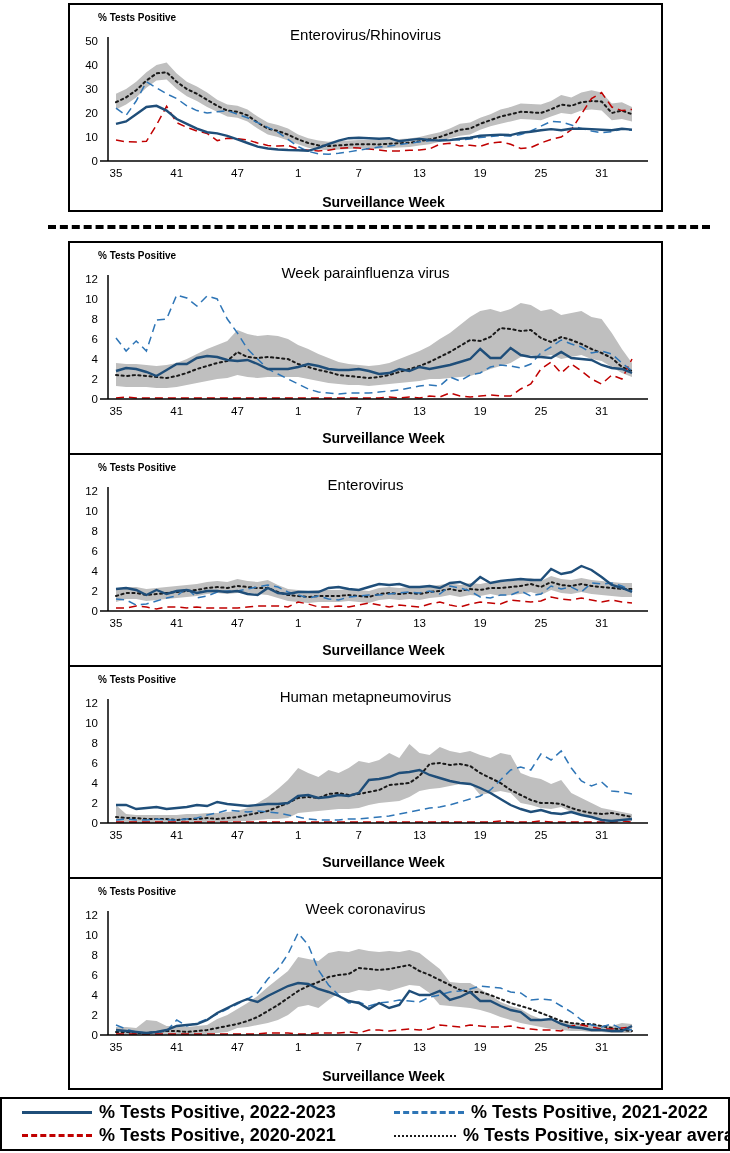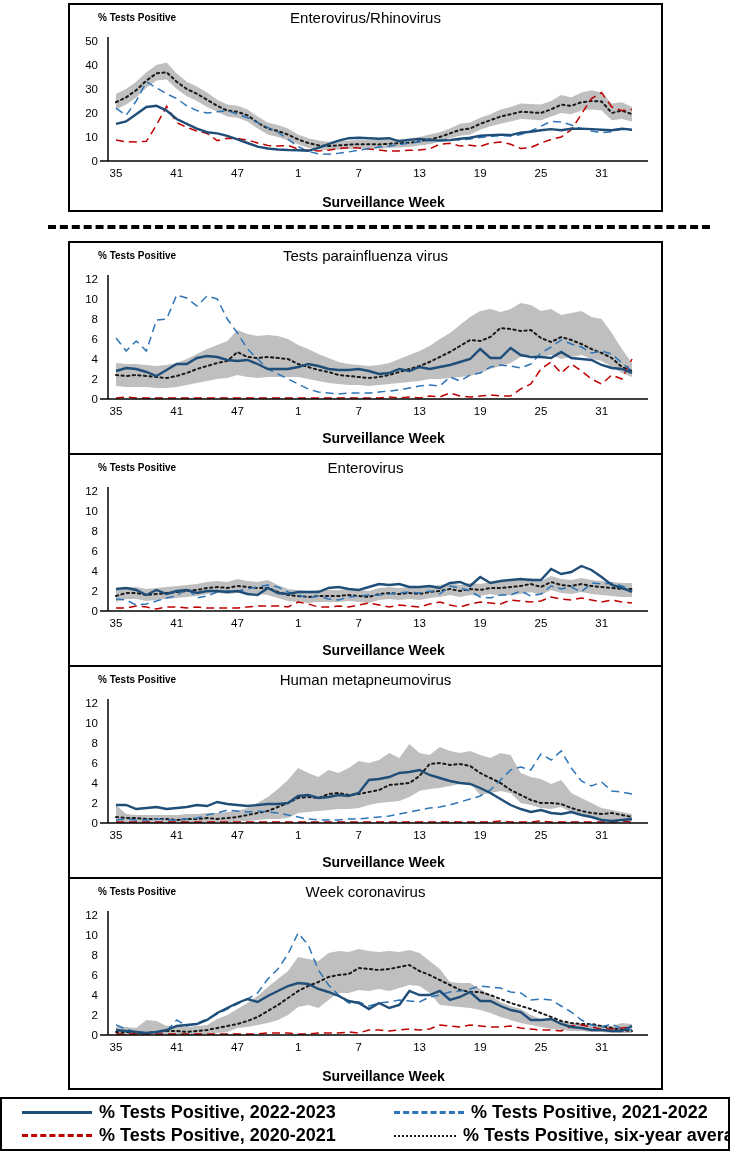--- a/index.html
+++ b/index.html
@@ -4,21 +4,21 @@
 <style>
   html,body{margin:0;padding:0;background:#fff;}
   body{width:730px;height:1153px;font-family:"Liberation Sans",sans-serif;color:#000;position:relative;}
   .chart-box{position:relative;margin-left:68px;width:595px;border:2px solid #000;box-sizing:border-box;background:#fff;}
   #box-top{margin-top:3px;height:209px;}
   .separator{height:0;border-top:4px dashed #000;width:662px;margin:13px 0 12px 48px;}
   #box-main{height:849px;padding:0;}
   .panel{position:relative;height:212px;box-sizing:border-box;}
   .panel.mid{border-bottom:2px solid #000;}
   .y-axis-title{position:absolute;left:28px;top:7px;font-size:10px;font-weight:bold;}
-  .chart-title{position:absolute;left:0;top:4px;width:100%;text-align:center;font-size:15px;}
+  .chart-title{position:absolute;left:0;top:21px;width:100%;text-align:center;font-size:15px;}
   .plot-svg{position:absolute;left:0;top:30px;}
   .x-axis-title{position:absolute;left:36px;right:0;bottom:7px;text-align:center;font-size:14px;font-weight:bold;}
   #legend-box{position:absolute;left:0;bottom:2px;width:730px;height:54px;border:2px solid #000;box-sizing:border-box;background:#fff;display:grid;grid-template-columns:372px 1fr;grid-template-rows:1fr 1fr;align-items:center;padding:2px 4px 2px 20px;}
   .legend-item{display:flex;align-items:center;font-size:18px;font-weight:bold;white-space:nowrap;}
   .swatch{display:inline-block;width:70px;height:0;margin-right:7px;flex:none;}
   .sw-solid{border-top:3px solid #1F4E79;}
   .sw-dash-blue{border-top:3px dashed #2E75B6;}
   .sw-dash-red{border-top:3px dashed #C00000;}
   .sw-dot{border-top:2px dotted #1a1a1a;width:62px;}
 </style>
@@ -56,21 +56,21 @@
     <div class="x-axis-title">Surveillance Week</div>
   </div>
 </div>
 
 <div class="separator"></div>
 
 <div class="chart-box" id="box-main">
 
   <div class="panel mid">
     <div class="y-axis-title">% Tests Positive</div>
-    <div class="chart-title">Tests parainfluenza virus</div>
+    <div class="chart-title">Week parainfluenza virus</div>
     <svg class="plot-svg" id="svg-1" width="593" height="160">
         <polygon points="46.0,90.0 56.1,91.0 66.2,91.0 76.4,92.0 86.5,93.0 96.6,92.0 106.7,90.0 116.8,86.0 126.9,81.0 137.1,76.0 147.2,72.0 157.3,68.0 167.4,57.0 177.5,61.0 187.6,63.0 197.8,62.0 207.9,63.0 218.0,66.0 228.1,72.0 238.2,76.0 248.4,81.0 258.5,85.0 268.6,89.0 278.7,91.0 288.8,92.0 298.9,93.0 309.1,92.0 319.2,90.0 329.3,86.0 339.4,82.0 349.5,78.0 359.6,73.0 369.8,66.0 379.9,60.0 390.0,52.0 400.1,44.0 410.2,38.0 420.4,36.0 430.5,39.0 440.6,36.0 450.7,30.0 460.8,32.0 470.9,38.0 481.1,36.0 491.2,42.0 501.3,40.0 511.4,38.0 521.5,44.0 531.6,46.0 541.8,60.0 551.9,76.0 562.0,90.0 562.0,104.0 551.9,100.0 541.8,94.0 531.6,88.0 521.5,86.0 511.4,82.0 501.3,84.0 491.2,86.0 481.1,82.0 470.9,84.0 460.8,82.0 450.7,84.0 440.6,90.0 430.5,93.0 420.4,96.0 410.2,100.0 400.1,103.0 390.0,104.0 379.9,105.0 369.8,106.0 359.6,106.0 349.5,108.0 339.4,109.0 329.3,110.0 319.2,111.0 309.1,112.0 298.9,113.0 288.8,112.0 278.7,112.0 268.6,111.0 258.5,110.0 248.4,108.0 238.2,106.0 228.1,104.0 218.0,104.0 207.9,104.0 197.8,104.0 187.6,105.0 177.5,104.0 167.4,102.0 157.3,105.0 147.2,106.0 137.1,108.0 126.9,110.0 116.8,112.0 106.7,114.0 96.6,115.0 86.5,115.0 76.4,114.0 66.2,114.0 56.1,114.0 46.0,113.0" fill="#BFBFBF"></polygon>
         <polyline points="46.0,102.0 56.1,103.0 66.2,102.0 76.4,103.0 86.5,104.0 96.6,105.0 106.7,103.0 116.8,100.0 126.9,96.0 137.1,93.0 147.2,90.0 157.3,88.0 167.4,79.0 177.5,84.0 187.6,85.0 197.8,84.0 207.9,85.0 218.0,86.0 228.1,91.0 238.2,94.0 248.4,97.0 258.5,99.0 268.6,102.0 278.7,103.0 288.8,104.0 298.9,105.0 309.1,104.0 319.2,102.0 329.3,99.0 339.4,96.0 349.5,93.0 359.6,89.0 369.8,84.0 379.9,79.0 390.0,73.0 400.1,67.0 410.2,68.0 420.4,64.0 430.5,55.0 440.6,56.0 450.7,58.0 460.8,57.0 470.9,65.0 481.1,69.0 491.2,64.0 501.3,67.0 511.4,71.0 521.5,76.0 531.6,80.0 541.8,85.0 551.9,94.0 562.0,98.0" fill="none" stroke="#1a1a1a" stroke-width="2" stroke-dasharray="2.2 3.4" stroke-linecap="round"></polyline>
         <polyline points="46.0,125.0 56.1,124.0 66.2,125.0 76.4,125.0 86.5,125.0 96.6,125.0 106.7,125.0 116.8,125.0 126.9,125.0 137.1,125.0 147.2,125.0 157.3,125.0 167.4,125.0 177.5,125.0 187.6,125.0 197.8,125.0 207.9,125.0 218.0,125.0 228.1,125.0 238.2,125.0 248.4,125.0 258.5,125.0 268.6,125.0 278.7,125.0 288.8,125.0 298.9,125.0 309.1,125.0 319.2,124.0 329.3,125.0 339.4,124.0 349.5,125.0 359.6,123.0 369.8,124.0 379.9,120.0 390.0,123.0 400.1,124.0 410.2,123.0 420.4,122.0 430.5,123.0 440.6,123.0 450.7,116.0 460.8,111.0 470.9,96.0 481.1,89.0 491.2,100.0 501.3,91.0 511.4,98.0 521.5,106.0 531.6,111.0 541.8,102.0 551.9,106.0 562.0,86.0" fill="none" stroke="#C00000" stroke-width="1.5" stroke-dasharray="8 5" stroke-linecap="butt"></polyline>
         <polyline points="46.0,65.0 56.1,78.0 66.2,68.0 76.4,78.0 86.5,47.0 96.6,46.0 106.7,22.0 116.8,25.0 126.9,33.0 137.1,23.0 147.2,26.0 157.3,46.0 167.4,60.0 177.5,76.0 187.6,86.0 197.8,96.0 207.9,101.0 218.0,106.0 228.1,111.0 238.2,116.0 248.4,119.0 258.5,120.0 268.6,121.0 278.7,120.0 288.8,120.0 298.9,120.0 309.1,119.0 319.2,118.0 329.3,117.0 339.4,115.0 349.5,113.0 359.6,112.0 369.8,113.0 379.9,104.0 390.0,108.0 400.1,102.0 410.2,100.0 420.4,94.0 430.5,92.0 440.6,93.0 450.7,95.0 460.8,91.0 470.9,80.0 481.1,74.0 491.2,67.0 501.3,71.0 511.4,74.0 521.5,80.0 531.6,78.0 541.8,81.0 551.9,90.0 562.0,98.0" fill="none" stroke="#2E75B6" stroke-width="1.5" stroke-dasharray="8 5" stroke-linecap="butt"></polyline>
         <polyline points="46.0,98.0 56.1,95.0 66.2,96.0 76.4,99.0 86.5,103.0 96.6,97.0 106.7,91.0 116.8,91.0 126.9,85.0 137.1,83.0 147.2,84.0 157.3,87.0 167.4,88.0 177.5,87.0 187.6,91.0 197.8,96.0 207.9,96.0 218.0,96.0 228.1,94.0 238.2,91.0 248.4,93.0 258.5,96.0 268.6,97.0 278.7,97.0 288.8,96.0 298.9,98.0 309.1,101.0 319.2,100.0 329.3,96.0 339.4,98.0 349.5,94.0 359.6,96.0 369.8,94.0 379.9,92.0 390.0,89.0 400.1,86.0 410.2,76.0 420.4,85.0 430.5,85.0 440.6,75.0 450.7,82.0 460.8,84.0 470.9,84.0 481.1,85.0 491.2,79.0 501.3,85.0 511.4,86.0 521.5,87.0 531.6,92.0 541.8,95.0 551.9,96.0 562.0,100.0" fill="none" stroke="#1F4E79" stroke-width="2.4"></polyline>
         <line x1="38" y1="2" x2="38" y2="126" stroke="#000000" stroke-width="1.5"></line>
         <line x1="30" y1="126" x2="578" y2="126" stroke="#000000" stroke-width="1.5"></line>
         <text x="28" y="130" text-anchor="end" font-size="11.5" font-family="Liberation Sans, sans-serif" fill="#000">0</text>
         <text x="28" y="110" text-anchor="end" font-size="11.5" font-family="Liberation Sans, sans-serif" fill="#000">2</text>

